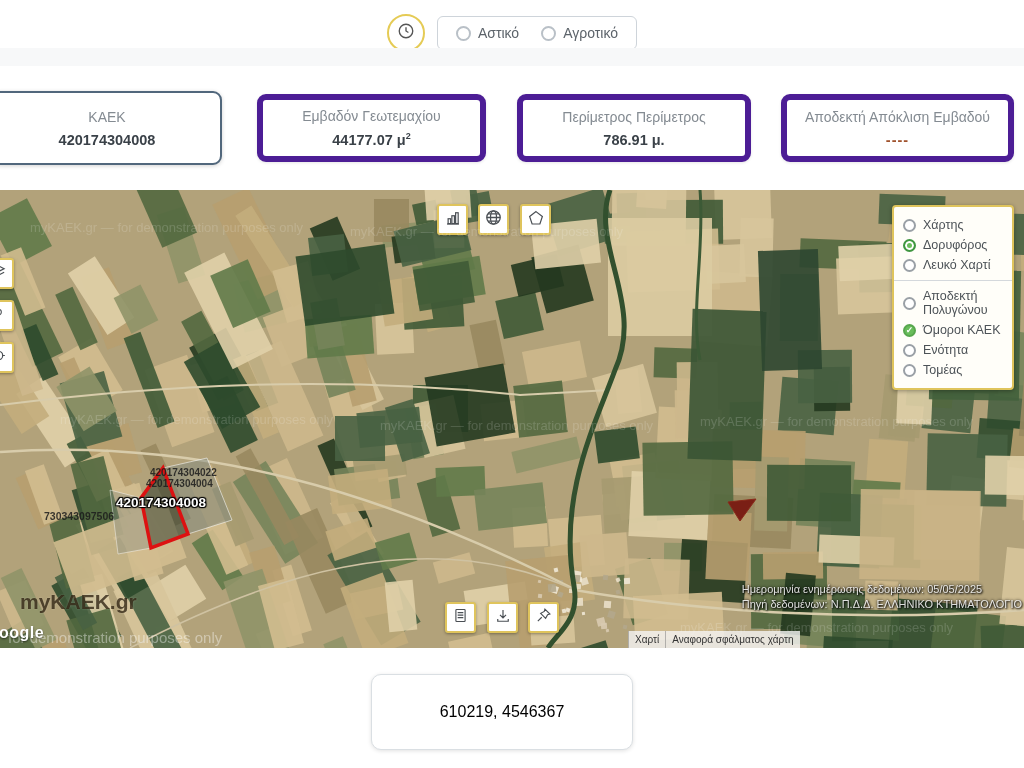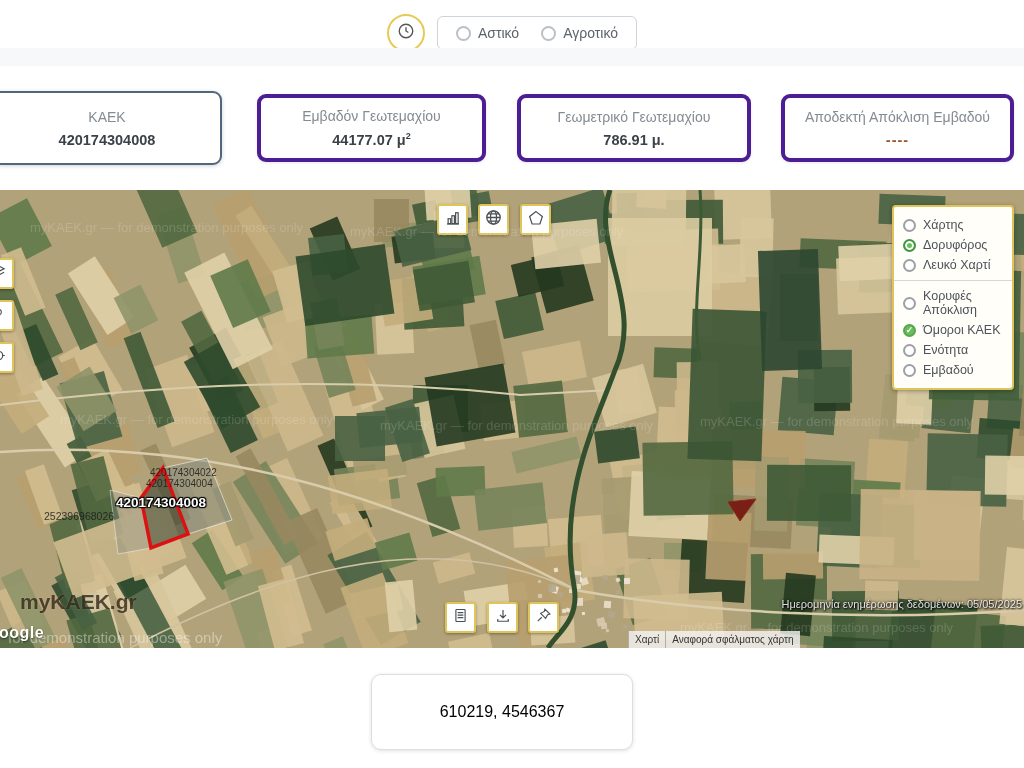--- a/index.html
+++ b/index.html
@@ -10,21 +10,21 @@
   .hdr-text{font-size:15px;color:#6d747b;}
   .hdr-text b{color:#2f363c;font-weight:700;}
   .clock-btn{width:34px;height:34px;border-radius:50%;border:2px solid #e5cb55;background:#fff;
     display:flex;align-items:center;justify-content:center;cursor:pointer;}
   .type-box{border:1px solid #ced4da;border-radius:6px;background:#fff;display:flex;gap:22px;
     padding:8px 18px;align-items:center;}
   .hradio{display:flex;align-items:center;gap:7px;font-size:14px;color:#5c636a;cursor:pointer;}
   .hcircle{width:15px;height:15px;border-radius:50%;border:2px solid #b9c0c7;background:#fff;box-sizing:border-box;}
   #subband{position:absolute;top:48px;left:0;width:1024px;height:18px;background:#f7f8f9;}
   
-  .card{position:absolute;background:#fff;border:4px solid #4c1d95;border-radius:9px;
+  .card{position:absolute;background:#fff;border:6px solid #4c1d95;border-radius:9px;
     box-shadow:0 1px 3px rgba(0,0,0,.10);display:flex;flex-direction:column;align-items:center;
     justify-content:center;gap:7px;box-sizing:border-box;}
   .card.active{border:2px solid #51677c;box-shadow:0 1px 4px rgba(0,0,0,.18);}
   .card .ttl{font-size:14px;color:#848b92;}
   .card .val{font-size:14.5px;font-weight:700;color:#3a4148;}
   .card .val.dashes{color:#a0522d;font-weight:700;letter-spacing:1px;}
   .val sup{font-size:9px;}
   
   #map{position:absolute;top:190px;left:0;width:1024px;height:458px;overflow:hidden;background:#b2a27a;}
   #fields,#svg-deco,#overlays{position:absolute;inset:0;}
@@ -43,21 +43,21 @@
   .lp-item{display:flex;align-items:center;gap:7px;font-size:12.5px;color:#4c5257;padding:3px 0;cursor:pointer;}
   .lp-div{border-top:1px solid #d4d8dc;margin:5px -9px;}
   .dot{width:13px;height:13px;border-radius:50%;border:2px solid #9aa0a6;background:#fff;box-sizing:border-box;
     flex:0 0 auto;display:flex;align-items:center;justify-content:center;font-size:9px;color:#fff;}
   .dot.on-radio{border-color:#3f9641;background:#69bd5b;box-shadow:inset 0 0 0 2px #fff;}
   .dot.on-check{border-color:#57a74d;background:#69bd5b;}
   .dot.on-check::after{content:"✓";font-weight:700;}
   
   .parcel-label-main{position:absolute;left:116px;top:305px;font-size:13.5px;font-weight:700;color:#fff;
     text-shadow:-1px -1px 1px #000,1px -1px 1px #000,-1px 1px 1px #000,1px 1px 1px #000;pointer-events:none;}
-  .parcel-label-n{position:absolute;font-size:10.5px;font-weight:400;color:#1c1c1c;pointer-events:none;opacity:.85;}
+  .parcel-label-n{position:absolute;font-size:10.5px;font-weight:700;color:#1c1c1c;pointer-events:none;opacity:.85;}
   
   #google-logo{position:absolute;left:-14px;bottom:6px;color:#fff;font-size:16px;font-weight:700;
     letter-spacing:.5px;text-shadow:0 1px 2px rgba(0,0,0,.6);cursor:pointer;}
   #map-dates{position:absolute;right:2px;bottom:36px;text-align:left;color:rgba(255,255,255,.85);
     font-size:11px;line-height:15px;text-shadow:0 0 3px #000,1px 1px 2px #000;pointer-events:none;white-space:nowrap;}
   #attrib{position:absolute;left:628px;bottom:0;display:flex;height:17px;align-items:center;white-space:nowrap;}
   #attrib .seg{background:rgba(245,245,245,.8);color:#333;font-size:10px;padding:2px 6px;height:13px;line-height:13px;}
   #attrib .lnk{cursor:pointer;border-left:1px solid rgba(120,120,120,.5);}
   
   #footer-card{position:absolute;top:674px;left:371px;width:262px;height:76px;background:#fff;
@@ -93,21 +93,21 @@
 
 <div class="card active" style="left:-8px;top:91px;width:230px;height:74px;">
   <div class="ttl">ΚΑΕΚ</div>
   <div class="val">420174304008</div>
 </div>
 <div class="card" style="left:257px;top:94px;width:229px;height:68px;">
   <div class="ttl">Εμβαδόν Γεωτεμαχίου</div>
   <div class="val"><span>44177.07 μ</span><sup>2</sup></div>
 </div>
 <div class="card" style="left:517px;top:94px;width:234px;height:68px;">
-  <div class="ttl">Γεωμετρικό Γεωτεμαχίου</div>
+  <div class="ttl">Περίμετρος Περίμετρος</div>
   <div class="val">786.91 μ.</div>
 </div>
 <div class="card" style="left:781px;top:94px;width:233px;height:68px;">
   <div class="ttl">Αποδεκτή Απόκλιση Εμβαδού</div>
   <div class="val dashes">----</div>
 </div>
 
 <div id="map">
   <div id="fields">
       <div class="patch" style="left: 237.918px; top: 88.1023px; width: 44.17px; height: 49.8713px; background: rgb(143, 148, 104); transform: rotate(-14.0629deg);"></div>
@@ -395,21 +395,21 @@
   </svg>
 
   <svg id="overlays" width="1024" height="458">
     <polygon points="163,278 207,268 232,330 188,344" fill="rgba(125,135,128,0.45)" stroke="rgba(255,255,255,0.55)" stroke-width="1"></polygon>
     <polygon points="110,300 141,308 151,358 118,364" fill="rgba(125,135,128,0.35)" stroke="rgba(255,255,255,0.45)" stroke-width="1"></polygon>
     <polygon points="163,278 188,344 151,358 141,308" fill="rgba(38,52,40,0.5)" stroke="#dd1111" stroke-width="3.5"></polygon>
     <polygon points="728,312 756,309 740,331" fill="#7a1f15" stroke="#8a2a1a" stroke-width="1"></polygon>
   </svg>
 
   <div class="parcel-label-main">420174304008</div>
-  <div class="parcel-label-n" style="left:44px;top:320px;">252396968026</div>
+  <div class="parcel-label-n" style="left:44px;top:320px;">730343097506</div>
   <div class="parcel-label-n" style="left:150px;top:277px;font-size:10px;">420174304022</div>
   <div class="parcel-label-n" style="left:146px;top:288px;font-size:10px;">420174304004</div>
 
   <div class="map-btn" style="left:437px;top:14px;">
     <span>
       <svg width="18" height="18" viewBox="0 0 24 24">
           <path d="M4 20h16"></path>
         <rect x="5.5" y="13" width="3.4" height="6.5"></rect>
           <rect x="10.5" y="9" width="3.4" height="10.5"></rect>
         <rect x="15.5" y="5" width="3.4" height="14.5"></rect>
@@ -489,47 +489,48 @@
       <span class="dot on-radio"></span>
       <span>Δορυφόρος</span>
     </div>
     <div class="lp-item">
       <span class="dot"></span>
       <span>Λευκό Χαρτί</span>
     </div>
     <div class="lp-div"></div>
     <div class="lp-item">
       <span class="dot"></span>
-      <span>Κορυφές Απόκλιση</span>
+      <span>Αποδεκτή Πολυγώνου</span>
     </div>
     <div class="lp-item">
       <span class="dot on-check"></span>
       <span>Όμοροι ΚΑΕΚ</span>
     </div>
     <div class="lp-item">
       <span class="dot"></span>
       <span>Ενότητα</span>
     </div>
     <div class="lp-item">
       <span class="dot"></span>
-      <span>Εμβαδού</span>
+      <span>Τομέας</span>
     </div>
   </div>
 
   <div class="wmark" style="left:60px;top:222px;">myKAEK.gr — for demonstration purposes only</div>
   <div class="wmark" style="left:380px;top:228px;">myKAEK.gr — for demonstration purposes only</div>
   <div class="wmark" style="left:700px;top:224px;">myKAEK.gr — for demonstration purposes only</div>
   <div class="wmark" style="left:30px;top:30px;">myKAEK.gr — for demonstration purposes only</div>
   <div class="wmark" style="left:350px;top:34px;">myKAEK.gr — for demonstration purposes only</div>
   <div class="wmark" style="left:680px;top:430px;">myKAEK.gr — for demonstration purposes only</div>
   <div class="wmark-big">myKAEK.gr</div>
   <div class="wmark-sub">for demonstration purposes only</div>
 
   <div id="map-dates">
     <div>Ημερομηνία ενημέρωσης δεδομένων: 05/05/2025</div>
+    <div>Πηγή δεδομένων: Ν.Π.Δ.Δ. ΕΛΛΗΝΙΚΟ ΚΤΗΜΑΤΟΛΟΓΙΟ</div>
   </div>
   <div id="google-logo">Google</div>
   <div id="attrib">
     <span class="seg lnk">Χαρτί</span>
     <span class="seg lnk">Αναφορά σφάλματος χάρτη</span>
   </div>
 </div>
 
 <div id="footer-card">
   <div class="val">610219, 4546367</div>

